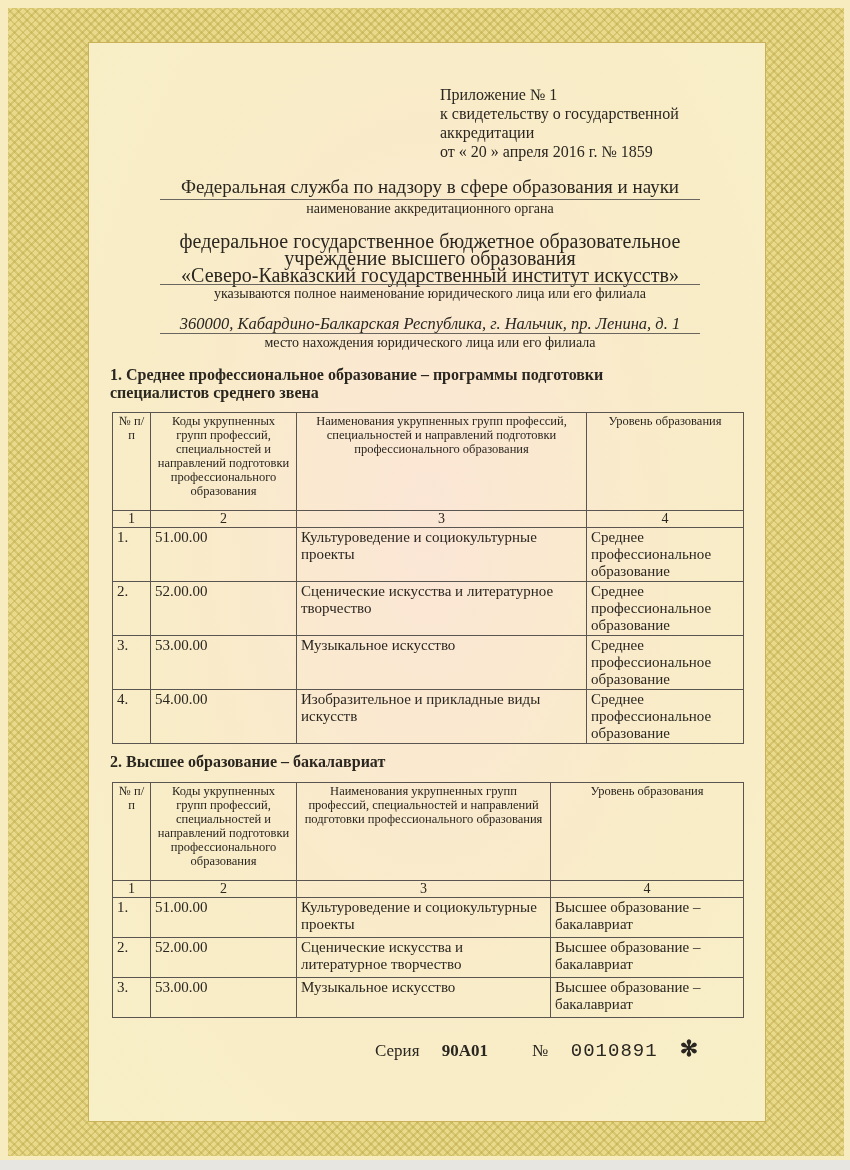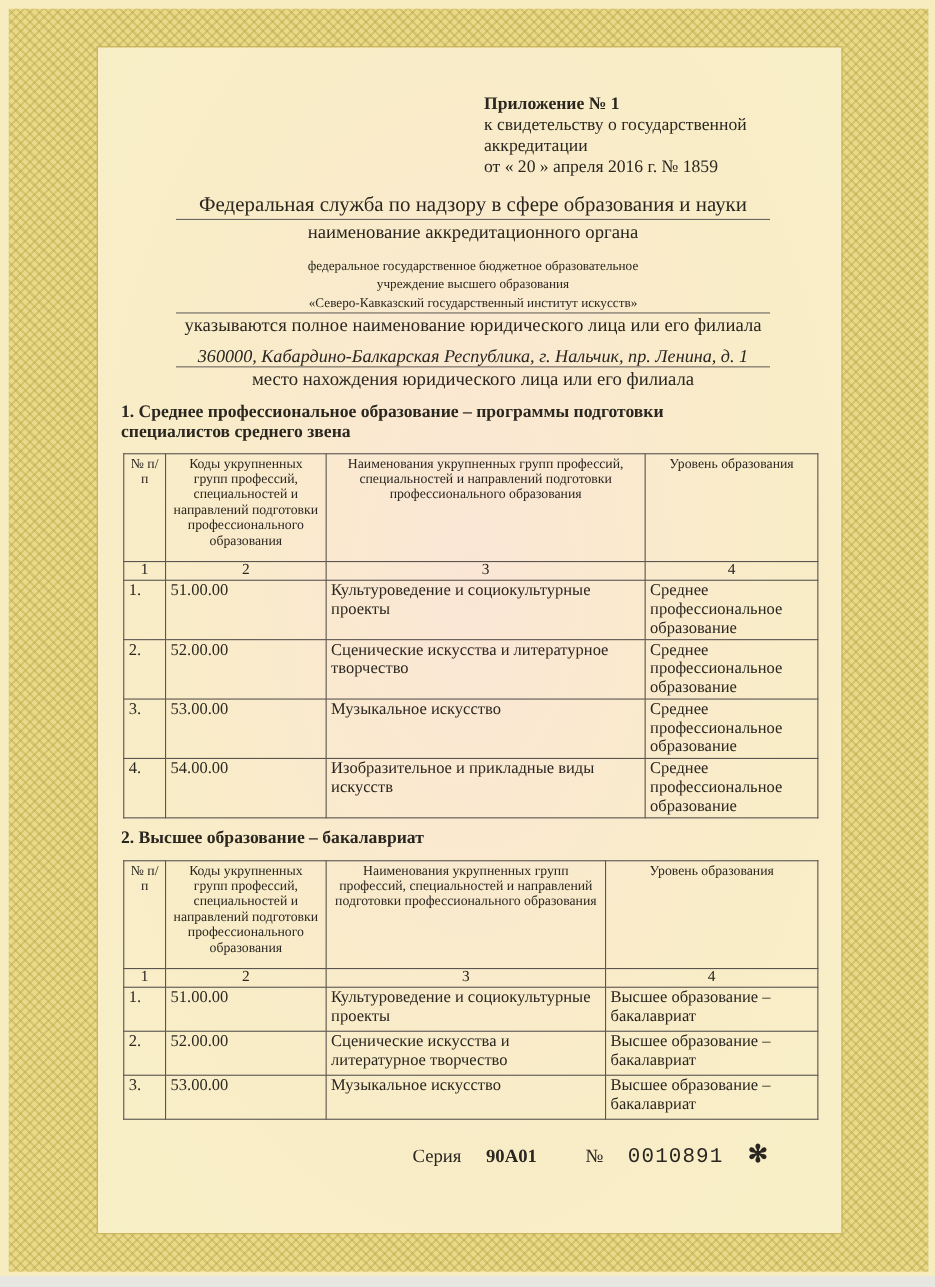--- a/index.html
+++ b/index.html
@@ -8,26 +8,26 @@
   .frame { position:absolute; left:8px; top:8px; width:836px; height:1148px;
     background:
       repeating-linear-gradient(45deg, rgba(180,160,60,0.35) 0 2px, transparent 2px 6px),
       repeating-linear-gradient(-45deg, rgba(180,160,60,0.35) 0 2px, transparent 2px 6px),
       #e9d98a; }
   .inner { position:absolute; left:88px; top:42px; width:676px; height:1078px;
     background: radial-gradient(ellipse at 50% 45%, #fbe6d6 0%, #f9ecc8 55%, #f7efc6 100%);
     border:1px solid #c9b25a; }
   .abs { position:absolute; }
   .annex { left:440px; top:85px; font-size:16px; line-height:19px; }
-  .annex b { font-weight:bold; }
+  .annex b { font-weight:normal; }
   .center { position:absolute; left:160px; width:540px; text-align:center; }
   .line { position:absolute; left:160px; width:540px; border-top:1px solid #6b6560; }
-  .small { font-size:17px;font-family:Liberation Serif, serif; }
+  .small { font-size:14px;font-family:Liberation Serif, serif; }
   .big { font-size:19px; font-family:Liberation Serif, serif; }
-  .mid { font-size:12px; }
+  .mid { font-size:20px; }
   .h2 { font-weight:bold; font-size:16px; position:absolute; left:110px; width:640px; }
   table { position:absolute; border-collapse:collapse; font-size:15px; }
   td, th { border:1px solid #5a5550; vertical-align:top; padding:1px 4px;margin-left:39px; }
   th { font-weight:normal; font-size:12.5px; text-align:center; line-height:14px; }
   .num td { text-align:center; font-size:14px; padding:0; }
   .serial { left:375px; top:1036px; font-size:17px; }
   .serial span { margin-right:18px; }
 </style>
 </head>
 <body>

